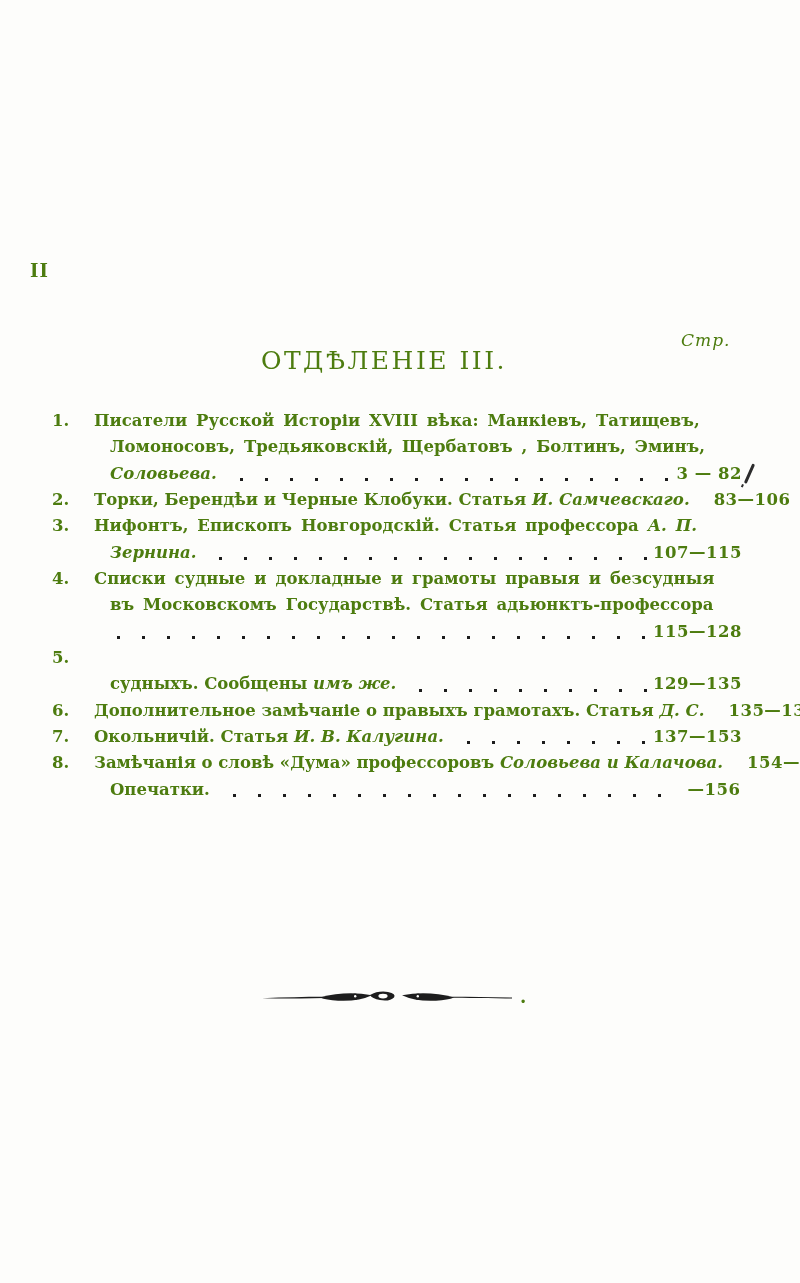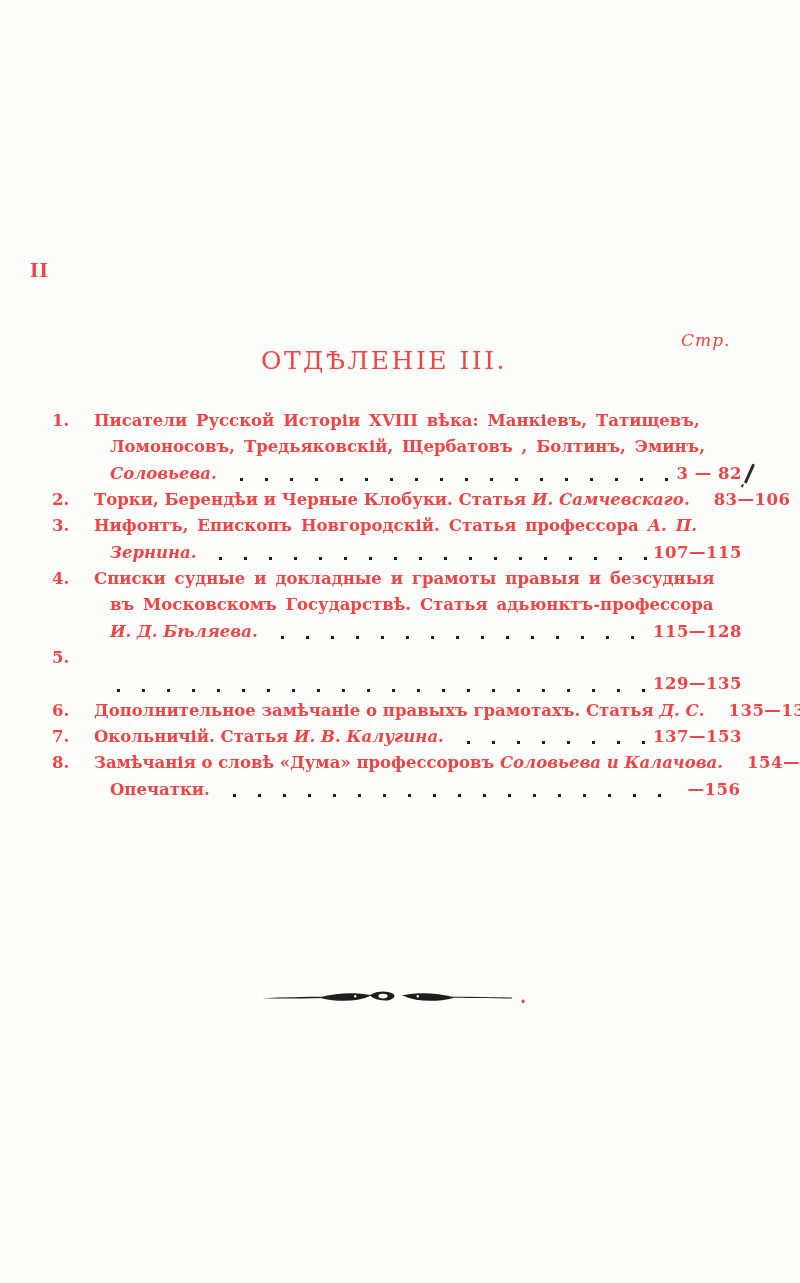--- a/index.html
+++ b/index.html
@@ -6,21 +6,21 @@
   body {
     width: 800px; height: 1283px;
     background: #ffffff;
     font-family: "DejaVu Serif", serif;
     position: relative;
     overflow: hidden;
   }
   .page {
     position: absolute; inset: 0;
     background: #fdfdfb;
-    color: #ef4444;
+    color: #4d7c0f;
   }
   .folio {
     position: absolute; left: 30px; top: 260px;
     font-size: 18px; font-weight: bold; letter-spacing: 1px;
   }
   .str-label {
     position: absolute; left: 681px; top: 330px;
     font-size: 17px; font-style: italic; font-weight: normal;
     letter-spacing: 1px;
   }
@@ -111,29 +111,29 @@
       <div class="toc-line">
         <span class="num">4.</span>
         <span class="text spread"><span>Списки судные и докладные и грамоты правыя и безсудныя</span></span>
       </div>
       <div class="toc-line">
         <span class="num"></span>
         <span class="text indent spread"><span>въ Московскомъ Государствѣ. Статья адьюнктъ-профессора</span></span>
       </div>
       <div class="toc-line">
         <span class="num"></span>
-        <span class="text indent"><span class="it">И. Д. Бѣляева.</span></span>
         <span class="leader dots"></span>
         <span class="pages">115—128</span>
       </div>
       <div class="toc-line">
         <span class="num">5.</span>
       </div>
       <div class="toc-line">
         <span class="num"></span>
+        <span class="text indent"><span>судныхъ. Сообщены </span><span class="it">имъ же.</span></span>
         <span class="leader dots"></span>
         <span class="pages">129—135</span>
       </div>
       <div class="toc-line">
         <span class="num">6.</span>
         <span class="text"><span>Дополнительное замѣчаніе о правыхъ грамотахъ. Статья </span><span class="it">Д. С.</span></span>
         <span class="leader"></span>
         <span class="pages">135—137</span>
       </div>
       <div class="toc-line">

